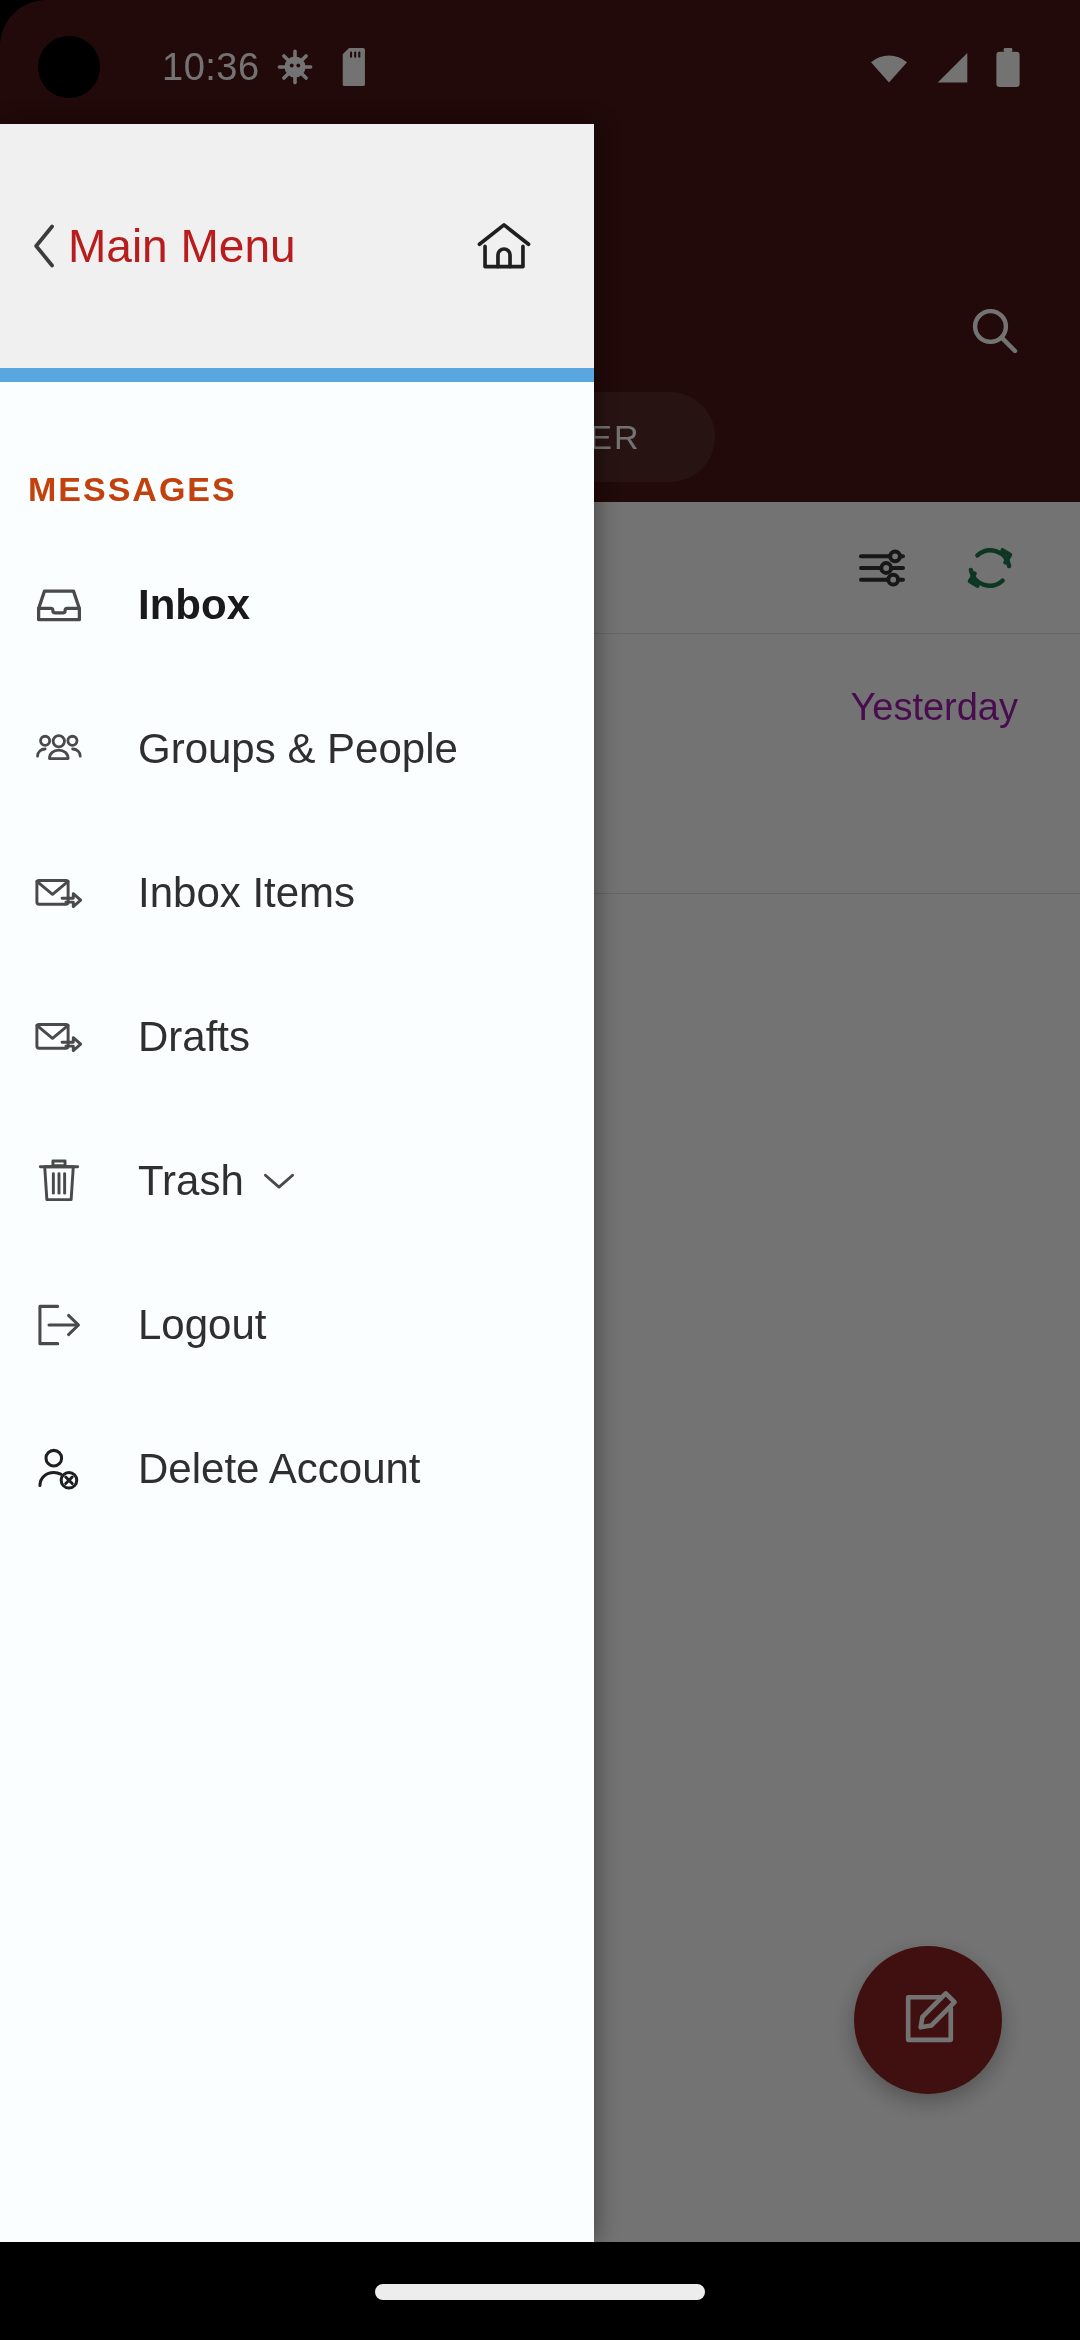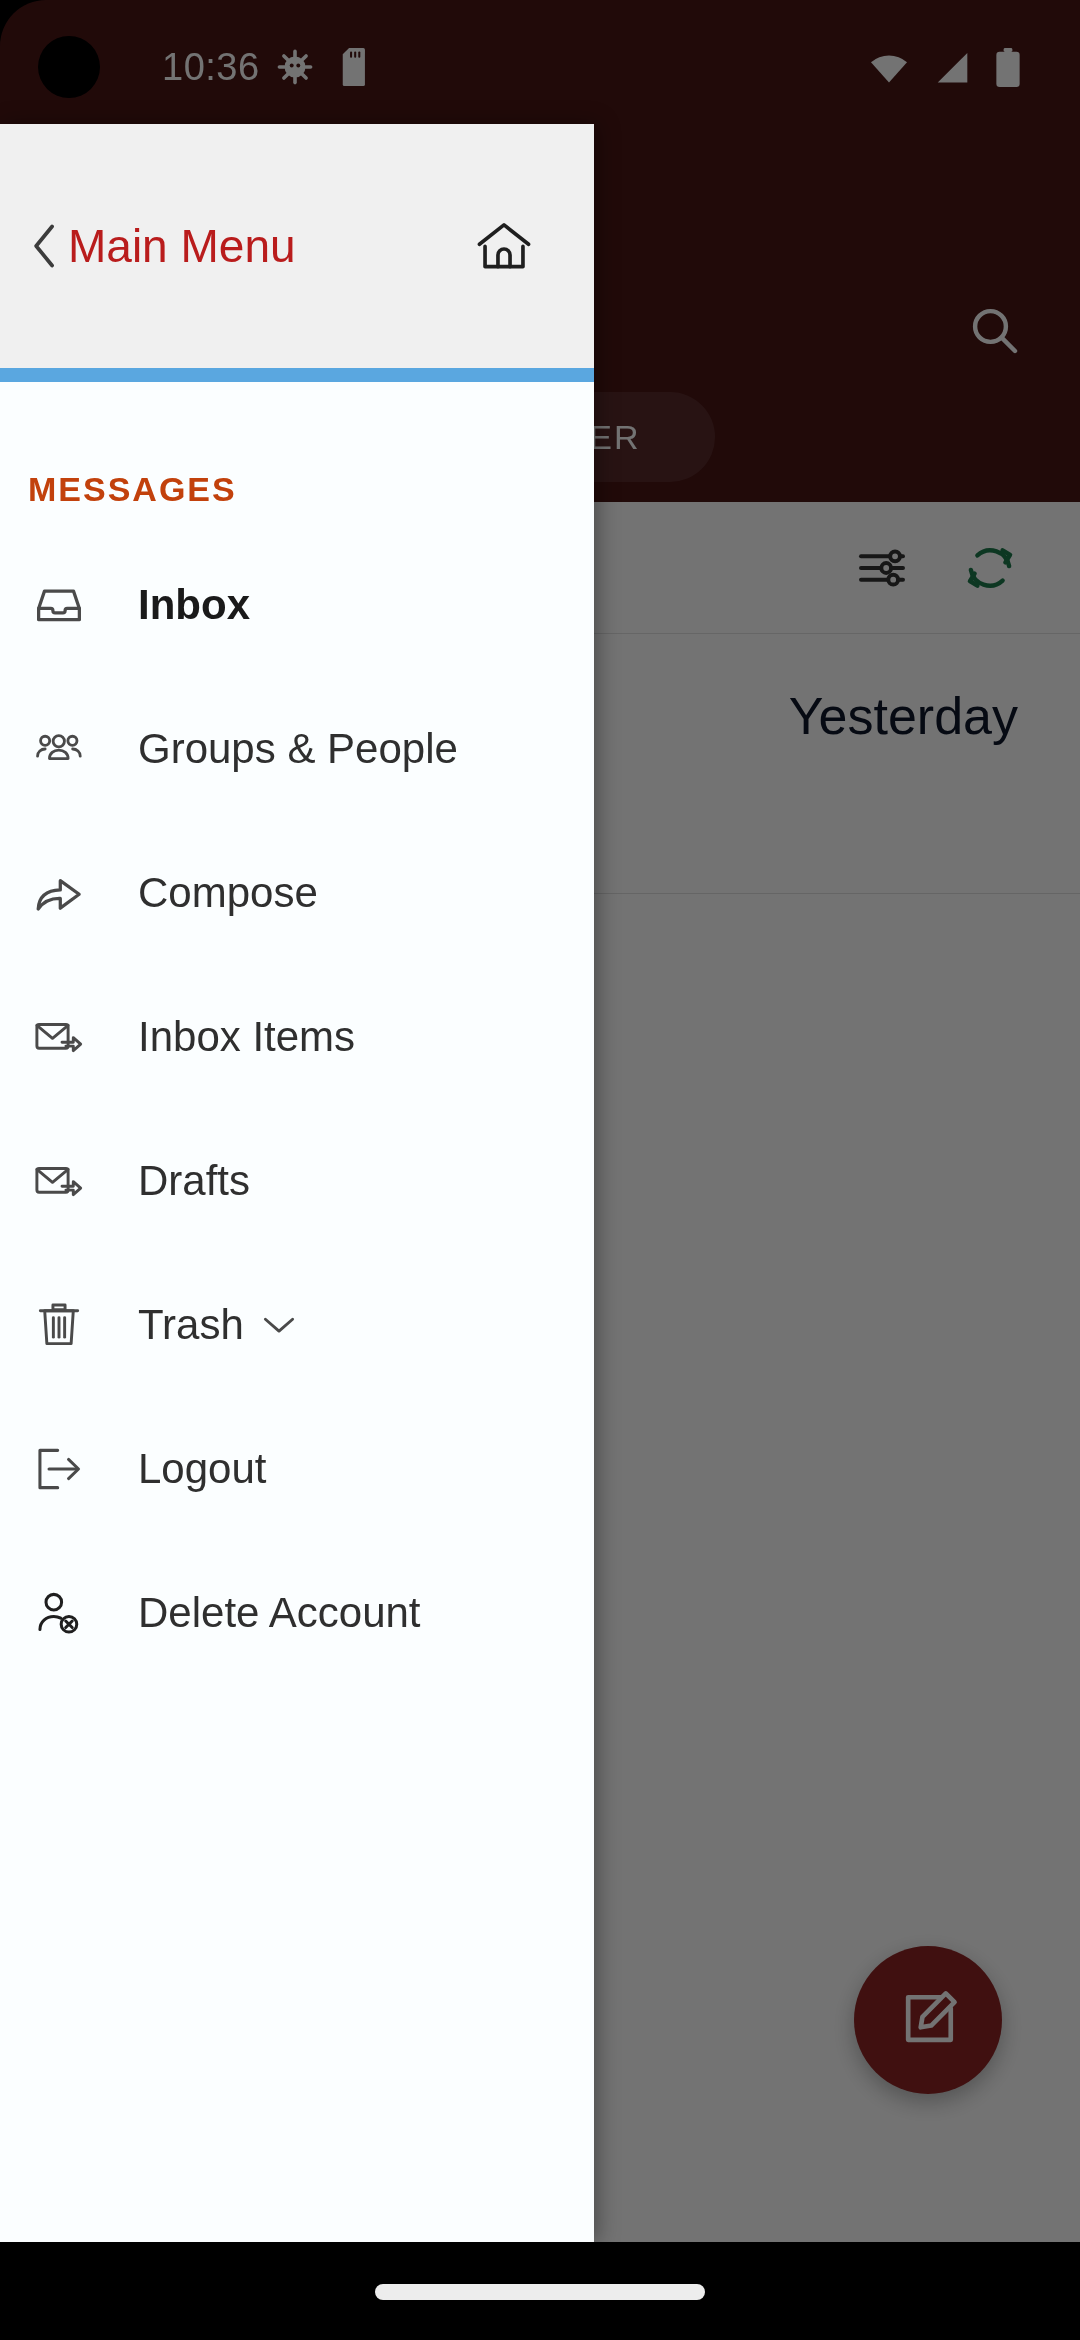--- a/index.html
+++ b/index.html
@@ -66,21 +66,21 @@
     position:absolute; top:502px; left:0; width:1080px; height:132px;
     background:#ffffff; display:flex; align-items:center; justify-content:flex-end;
     gap:52px; padding-right:62px;
     border-bottom:1px solid #e3e3e3;
   }
   .msgrow {
     position:absolute; top:634px; left:0; width:1080px; height:260px;
     background:#ffffff; border-bottom:1px solid #e0e0e0;
   }
   .msgrow .when {
-    position:absolute; right:62px; top:52px; color:#0f172a; font-size:52px;
+    position:absolute; right:62px; top:52px; color:#a21caf; font-size:38px;
   }
   .fab {
     position:absolute; right:78px; bottom:148px;
     width:148px; height:148px; border-radius:50%;
     background:#8E2424;
     display:flex; align-items:center; justify-content:center;
     box-shadow:0 8px 22px rgba(0,0,0,.28);
   }
   .dimmer {
     position:absolute; inset:0 0 98px 0;
@@ -301,28 +301,20 @@
             <path d="M7.6 16.4c0-2.4 1.9-3.9 4.3-3.9s4.3 1.5 4.3 3.9z"></path>
             <circle cx="5.6" cy="8.2" r="2.1"></circle>
             <path d="M2.1 15.3c0-2 1.6-3.3 3.5-3.3"></path>
             <circle cx="18.2" cy="8.2" r="2.1"></circle>
             <path d="M21.8 15.3c0-2-1.6-3.3-3.5-3.3"></path>
           </svg>
         </span>
         <span class="mi-label">Groups &amp; People</span>
       </div>
 
-      <div class="menu-item">
-        <span class="mi-icon">
-          <svg width="52" height="52" viewBox="0 0 24 24" fill="none" stroke="#4a4a4a" stroke-width="1.5" stroke-linejoin="round" stroke-linecap="round">
-            <path d="M2.4 19.4c.3-5.7 4-8.6 10.2-8.8V6.3l8.7 6.3-8.7 6.4v-4.5c-4.6-.1-7.8 1.5-10.2 4.9z"></path>
-          </svg>
-        </span>
-        <span class="mi-label">Compose</span>
-      </div>
 
       <div class="menu-item">
         <span class="mi-icon">
           <svg width="52" height="52" viewBox="0 0 24 24" fill="none" stroke="#4a4a4a" stroke-width="1.35" stroke-linejoin="round" stroke-linecap="round">
             <rect x="1.8" y="6.2" width="14.4" height="11" rx="1"></rect>
             <polyline points="1.8,6.6 9,12.6 16.2,6.6"></polyline>
             <path d="M13.4 14.4h5.2v-2.1l3.4 3-3.4 3v-2.1h-3.4"></path>
           </svg>
         </span>
         <span class="mi-label">Inbox Items</span>

